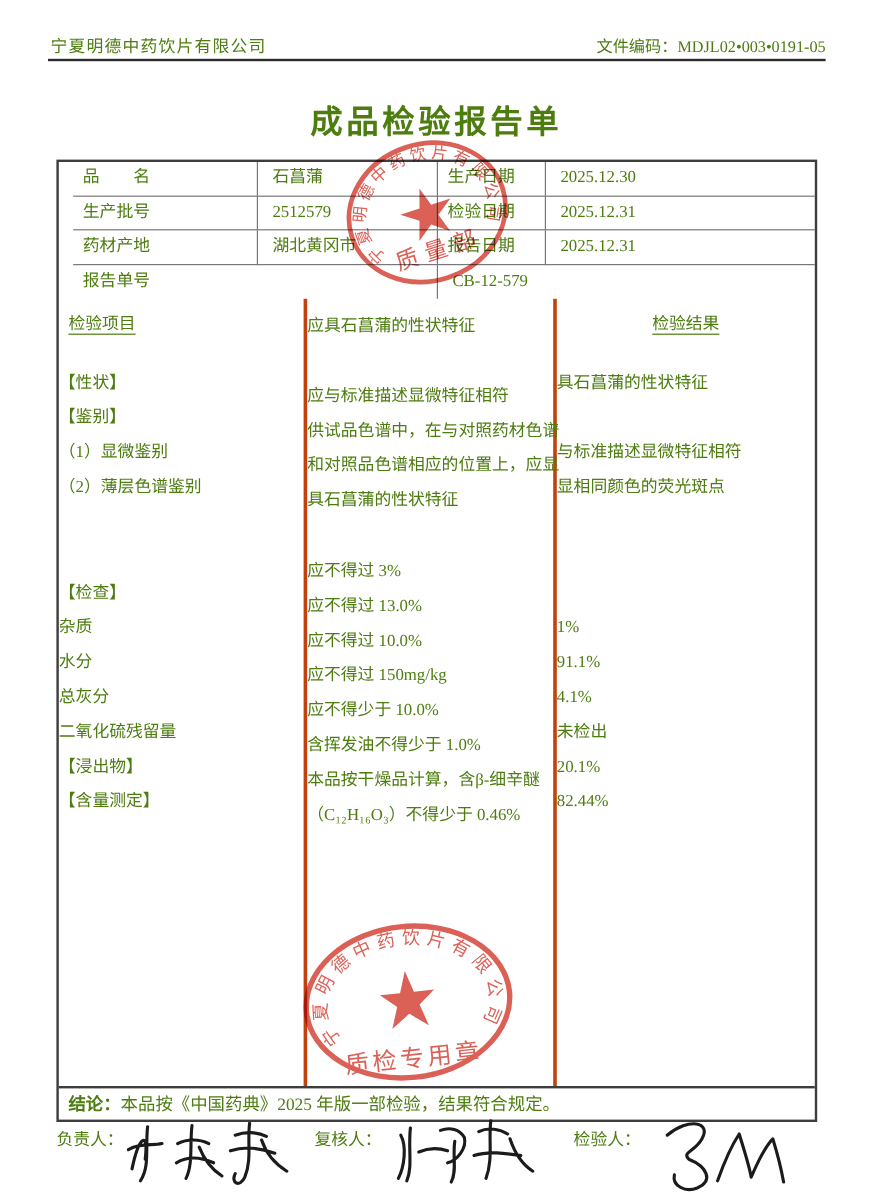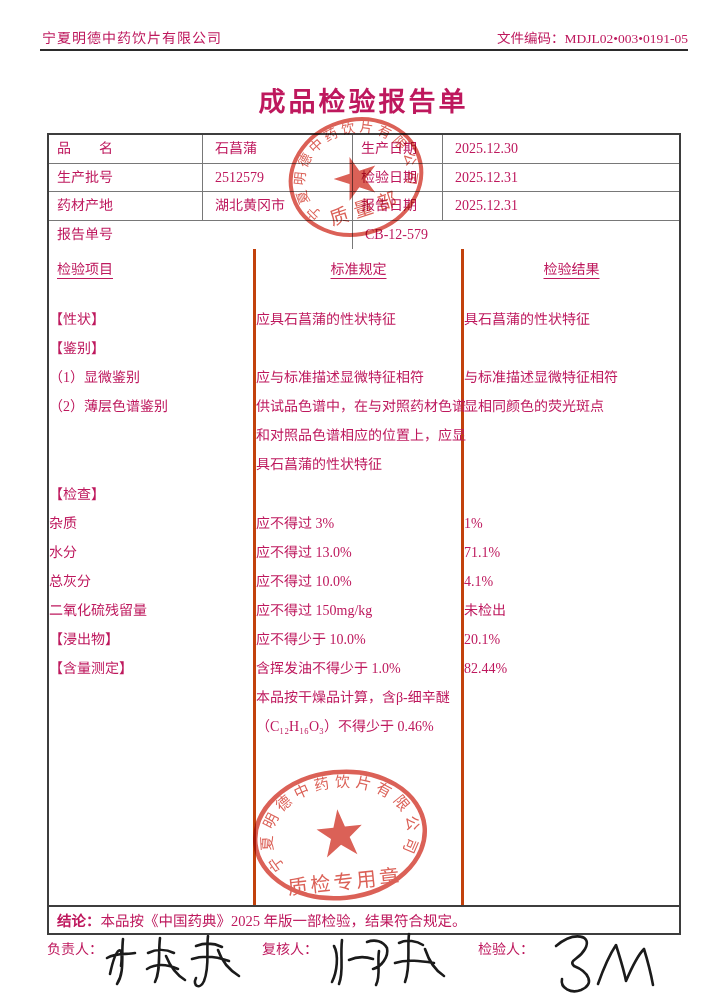--- a/index.html
+++ b/index.html
@@ -1,36 +1,36 @@
 <!DOCTYPE html>
 <html lang="zh-CN"><head>
 <meta charset="utf-8">
 <style>
   * { margin:0; padding:0; box-sizing:border-box; }
   html,body { background:#e9e9e9; }
   .page {
     position:relative; width:727px; height:1000px; margin:0 auto;
     background:#ffffff; overflow:hidden;
     font-family:"Liberation Serif","DejaVu Serif",serif;
-    color:#be185d;
+    color:#4d7c0f;
   }
   
   .hdr { position:absolute; top:27px; left:42px; width:646px;
          display:flex; justify-content:space-between; align-items:baseline; }
   .hdr-company { font-size:14px; letter-spacing:1px; }
   .hdr-code { font-size:13.5px; }
   .hdr-rule { position:absolute; top:49px; left:40px; width:648px;
               border-top:2px solid #2b2b2b; }
   
   .doc-title { position:absolute; top:80px; left:0; width:727px;
                text-align:center; font-size:27px; font-weight:bold; letter-spacing:3px; }
   
   .tbl { position:absolute; left:47px; top:133px; width:634px;
          border:2px solid #3d3d3d; background:transparent; font-size:14px; }
-  .info-grid { display:grid; grid-template-columns:154px 150px 90px auto; }
+  .info-grid { display:grid; grid-template-columns:154px 150px 90px auto;padding-left:12px; }
   .ig-cell { height:28.5px; line-height:28.5px; border-bottom:1px solid #787878;
              white-space:nowrap; overflow:visible; }
   .b-r { border-right:1px solid #787878; }
   .lab { padding-left:8px; }
   .val { padding-left:12px; }
   .name-justify { display:inline-block; }
   .span2a { grid-column:1 / 3; }
   .span2b { grid-column:3 / 5; }
   .no-bb { border-bottom:none; }
   .main-grid { display:grid; grid-template-columns:207px 208px auto; height:656px; }
@@ -109,21 +109,20 @@
         <div class="line">杂质</div>
         <div class="line">水分</div>
         <div class="line">总灰分</div>
         <div class="line">二氧化硫残留量</div>
         <div class="line">【浸出物】</div>
         <div class="line">【含量测定】</div>
         <div class="line"></div>
         <div class="line"></div>
       </div>
       <div class="mcol mcol-2">
-        <div class="col-head head-center"><span>标准规定</span></div>
         <div class="line">应具石菖蒲的性状特征</div>
         <div class="line"></div>
         <div class="line">应与标准描述显微特征相符</div>
         <div class="line">供试品色谱中，在与对照药材色谱</div>
         <div class="line">和对照品色谱相应的位置上，应显</div>
         <div class="line">具石菖蒲的性状特征</div>
         <div class="line"></div>
         <div class="line">应不得过 3%</div>
         <div class="line">应不得过 13.0%</div>
         <div class="line">应不得过 10.0%</div>
@@ -136,21 +135,21 @@
       <div class="mcol">
         <div class="col-head head-center"><span>检验结果</span></div>
         <div class="line">具石菖蒲的性状特征</div>
         <div class="line"></div>
         <div class="line">与标准描述显微特征相符</div>
         <div class="line">显相同颜色的荧光斑点</div>
         <div class="line"></div>
         <div class="line"></div>
         <div class="line"></div>
         <div class="line">1%</div>
-        <div class="line">71.1%</div>
+        <div class="line">91.1%</div>
         <div class="line">4.1%</div>
         <div class="line">未检出</div>
         <div class="line">20.1%</div>
         <div class="line">82.44%</div>
         <div class="line"></div>
       </div>
     </div>
 
     <div class="concl">
       <span class="concl-label">结论：</span><span>本品按《中国药典》2025 年版一部检验，结果符合规定。</span>

